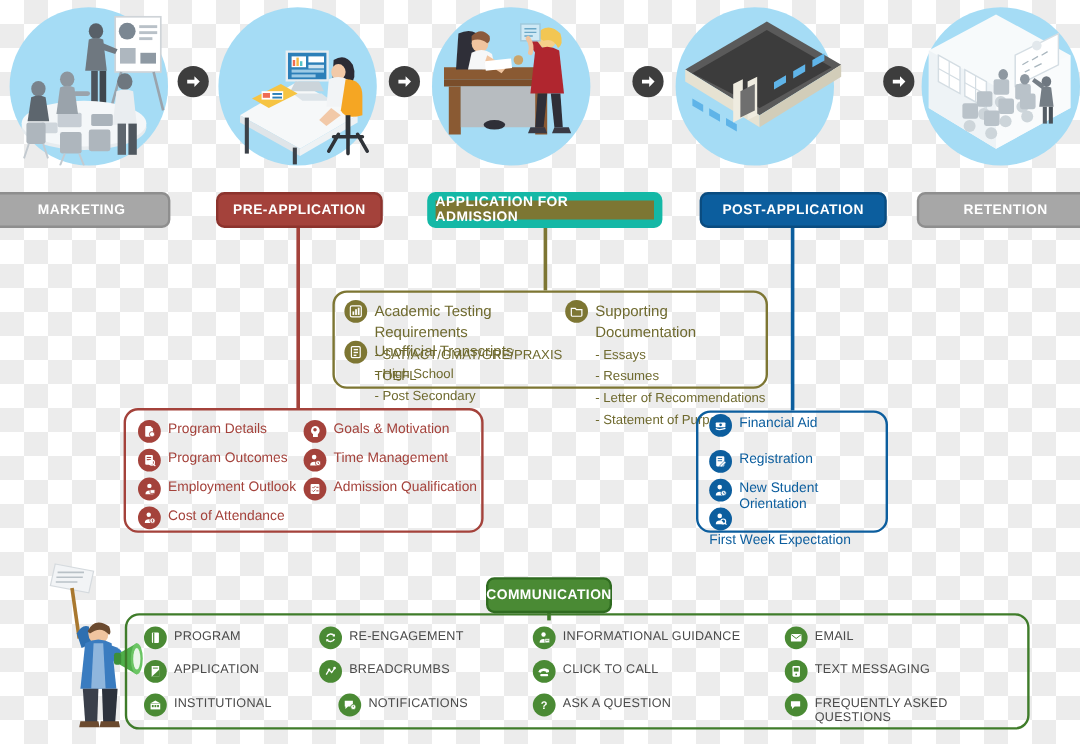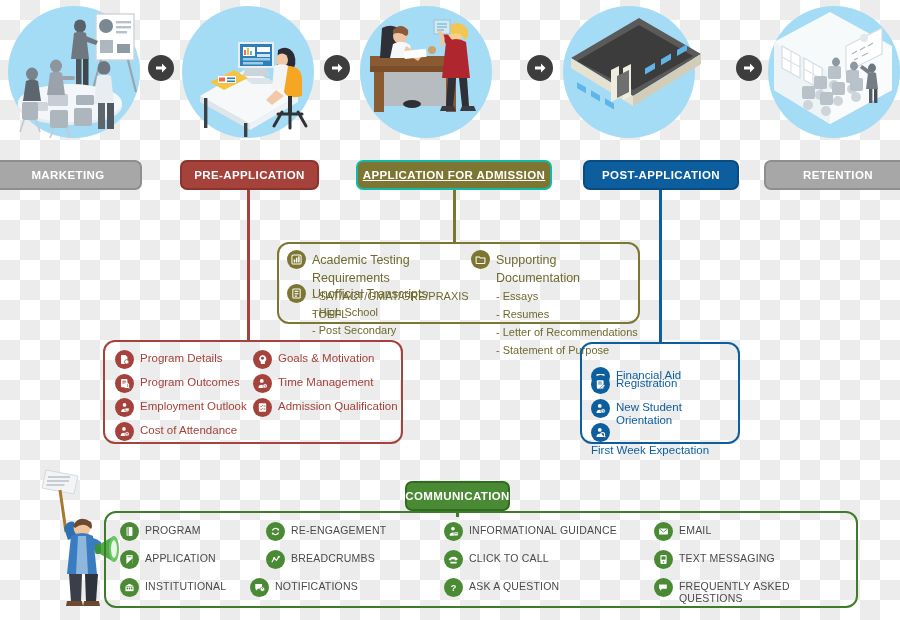--- a/index.html
+++ b/index.html
@@ -22,21 +22,21 @@
     background:#3d3d3d;display:flex;align-items:center;justify-content:center;}
   .arrow svg{display:block;}
 
   
   .tab{position:absolute;height:30px;border-radius:7px;display:flex;
        align-items:center;justify-content:center;color:#fff;
        font-weight:bold;font-size:11.5px;letter-spacing:.4px;
        box-sizing:border-box;}
   .tab.gray{background:#a7a7a7;border:2px solid #8e8e8e;}
   .tab.red{background:#a4423b;border:2px solid #8c332d;}
-  .tab.olive{background:#7d7633;border:2px solid #14b8a6;text-decoration:underline;}
+  .tab.olive{background:#7d7633;border:7px solid #14b8a6;}
   .tab.blue{background:#0c5e9e;border:2px solid #0a4c80;}
   .tab.green{background:#4a8a34;border:2px solid #2f6b20;}
 
   
   .line{position:absolute;}
 
   
   .box{position:absolute;border-radius:12px;box-sizing:border-box;
        background:transparent;}
   .box.red{border:2.5px solid #a4423b;}
@@ -453,21 +453,21 @@
             <rect x="7.2" y="4" width="2" height=".9" fill="#a4423b"></rect>
             <rect x="7.2" y="7.2" width="2" height=".9" fill="#a4423b"></rect>
           </svg>
       </span>
       <span class="txt title-red">Admission Qualification</span>
     </div>
   </div>
 
   <div class="box blue" style="left:580px;top:342px;width:160px;height:102px;">
 
-    <div class="item" style="left:9px;top:23px;text-align:right;">
+    <div class="item" style="left:9px;top:1px;text-align:right;">
       <span class="ico blue">
         <svg width="11" height="11" viewBox="0 0 12 12">
             <rect x="1.6" y="3.4" width="8.8" height="4.2" rx=".6" fill="#fff"></rect>
             <circle cx="6" cy="5.5" r="1.2" fill="#0c5e9e"></circle>
             <path d="M1.6 8.8q3 2 8.8 0" stroke="#fff" stroke-width="1.2" fill="none"></path>
           </svg>
       </span>
       <span class="txt title-blue">Financial Aid</span>
     </div>
 
@@ -591,21 +591,21 @@
     <div class="item" style="left:160px;top:37px;">
       <span class="ico green">
         <svg width="11" height="11" viewBox="0 0 12 12">
             <path d="M2 9 L4.6 4.6 L7 7 L10 2.6" stroke="#fff" stroke-width="1.2" fill="none"></path>
             <circle cx="4.6" cy="4.6" r="1.2" fill="#fff"></circle>
             <circle cx="9.6" cy="3" r="1.2" fill="#fff"></circle>
           </svg>
       </span>
       <span class="txt title-green">BREADCRUMBS</span>
     </div>
-    <div class="item" style="left:144px;top:65px;text-align:center;">
+    <div class="item" style="left:176px;top:65px;text-align:center;">
       <span class="ico green">
         <svg width="11" height="11" viewBox="0 0 12 12">
             <path d="M1.4 2.2h7.4v5.2H4.4L2 9.6V7.4H1.4z" fill="#fff"></path>
             <circle cx="9.2" cy="7.8" r="2.4" fill="#fff" stroke="#4a8a34" stroke-width=".7"></circle>
             <path d="M9.2 6.6v1.4" stroke="#4a8a34" stroke-width=".8"></path>
           </svg>
       </span>
       <span class="txt title-green">NOTIFICATIONS</span>
     </div>
 

